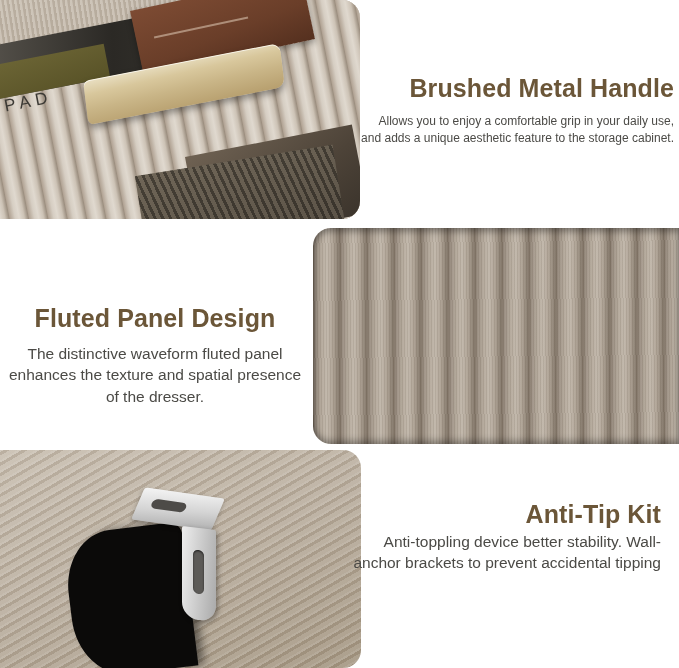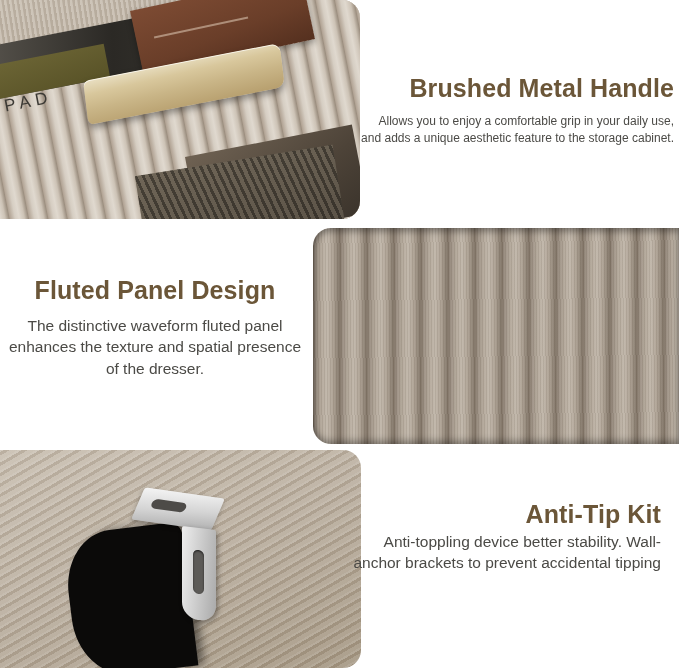--- a/index.html
+++ b/index.html
@@ -286,21 +286,21 @@
   }
 
   #text-handle {
     left: 360px; top: 74px; width: 314px;
     text-align: right;
   }
   #text-handle .feature-title { font-size: 25px; }
   #text-handle .feature-desc  { font-size: 12px; margin-top: 10px; }
 
   #text-fluted {
-    left: 4px; top: 276px; width: 302px;
+    left: 4px; top: 304px; width: 302px;
     text-align: center;
   }
   #text-fluted .feature-title { font-size: 25px; }
   #text-fluted .feature-desc  { font-size: 15.5px; margin-top: 10px; }
 
   #text-bracket {
     left: 353px; top: 500px; width: 308px;
     text-align: right;
   }
   #text-bracket .feature-title { font-size: 25px; }

